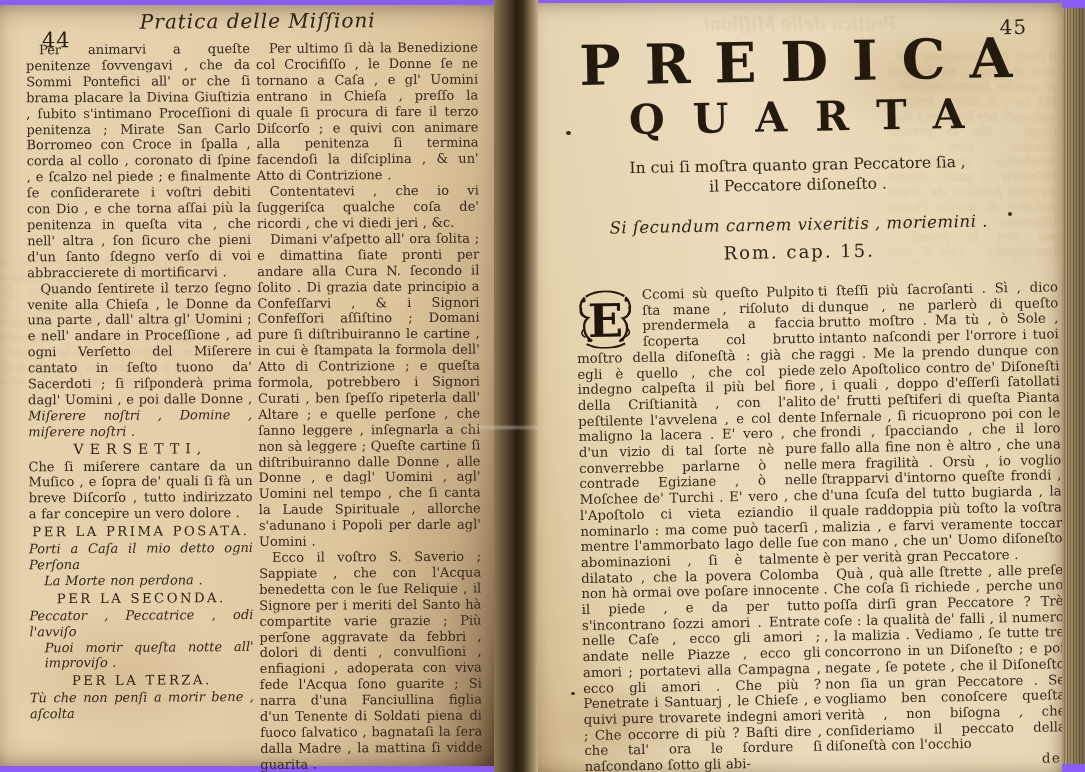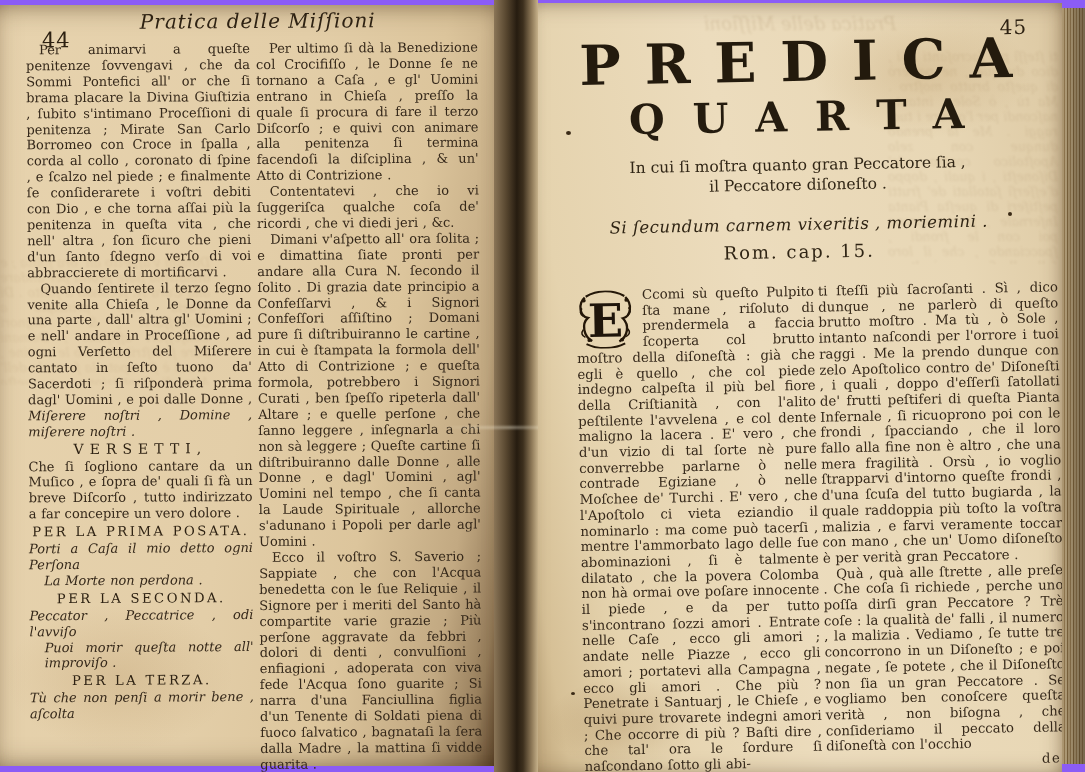--- a/index.html
+++ b/index.html
@@ -107,21 +107,21 @@
     <div class="stain stain-2"></div>
 
     <div class="pg-content pg44">
       <div class="pgnum pgnum-left">44</div>
       <div class="running-header">Pratica delle Miſſioni</div>
 
       <div class="col col-44-1">
         <p class="para">Per animarvi a queſte penitenze ſovvengavi , che da Sommi Pontefici all' or che ſi brama placare la Divina Giuſtizia , ſubito s'intimano Proceſſioni di penitenza ; Mirate San Carlo Borromeo con Croce in ſpalla , corda al collo , coronato di ſpine , e ſcalzo nel piede ; e finalmente ſe conſiderarete i voſtri debiti con Dio , e che torna aſſai più la penitenza in queſta vita , che nell' altra , ſon ſicuro che pieni d'un ſanto ſdegno verſo di voi abbraccierete di mortificarvi .</p>
         <p class="para"><span>Quando ſentirete il terzo ſegno venite alla Chieſa , le Donne da una parte , dall' altra gl' Uomini ; e nell' andare in Proceſſione , ad ogni Verſetto del Miſerere cantato in ſeſto tuono da' Sacerdoti ; ſi riſponderà prima dagl' Uomini , e poi dalle Donne , </span><span class="it">Miſerere noſtri , Domine , miſerere noſtri .</span></p>
         <div class="h-caps versetti">VERSETTI,</div>
-        <p class="para noindent">Che ſi ſogliono cantare da un Muſico , e ſopra de' quali ſi fà un breve Diſcorſo , tutto indirizzato a far concepire un vero dolore .</p>
+        <p class="para noindent">Che ſi miſerere cantare da un Muſico , e ſopra de' quali ſi fà un breve Diſcorſo , tutto indirizzato a far concepire un vero dolore .</p>
         <div class="h-caps">PER LA PRIMA POSATA.</div>
         <p class="verse">Porti a Caſa il mio detto ogni Perſona</p>
         <p class="verse v2">La Morte non perdona .</p>
         <div class="h-caps">PER LA SECONDA.</div>
         <p class="verse">Peccator , Peccatrice , odi l'avviſo</p>
         <p class="verse v2">Puoi morir queſta notte all' improviſo .</p>
         <div class="h-caps">PER LA TERZA.</div>
         <p class="verse">Tù che non penſi a morir bene , aſcolta</p>
 
       </div>

